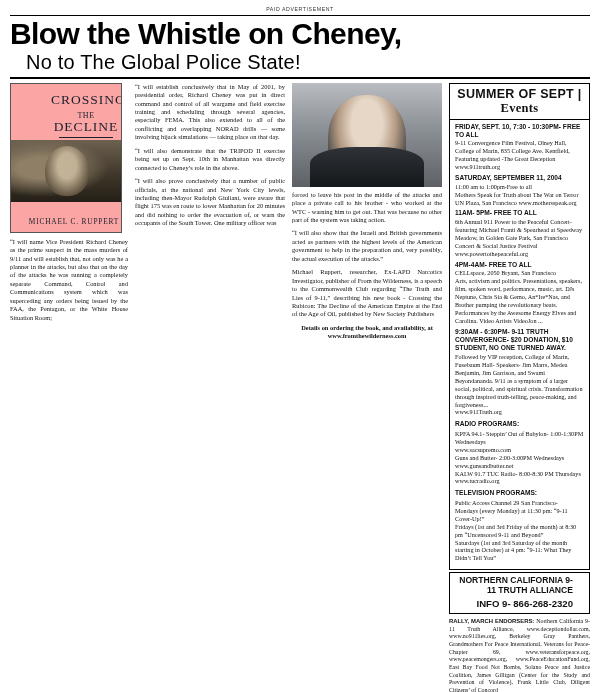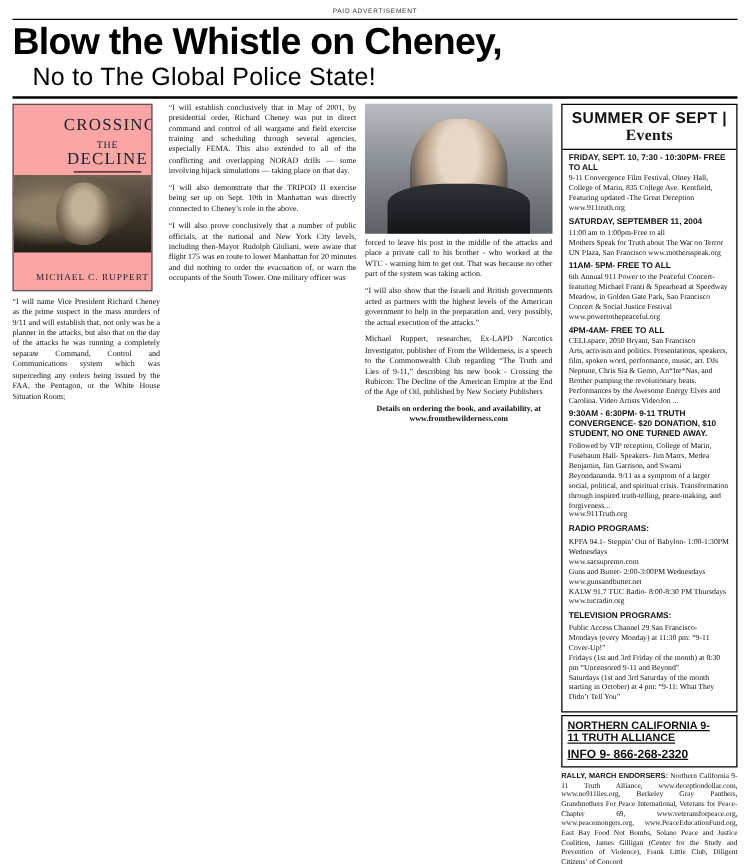--- a/index.html
+++ b/index.html
@@ -151,21 +151,21 @@
     font-weight:bold;font-size:6.6px;margin-top:3px;
   }
   .sot-body .ev-title.first{margin-top:0;}
   .sot-body .ev-text{margin:0 0 3px 0;text-align:left;}
   .sot-sub{
     font-family:"Liberation Sans", sans-serif;
     font-weight:bold;font-size:6.6px;margin:4px 0 1px 0;
   }
 
   .alliance{
-    border:1.5px solid #000;text-align:left;padding:3px 16px 4px 4px;margin-top:2px;text-decoration:underline;
+    border:1.5px solid #000;text-align:right;padding:3px 16px 4px 4px;margin-top:2px;
   }
   .alliance .a1{font-family:"Liberation Sans", sans-serif;font-weight:bold;font-size:8.6px;line-height:1.15;}
   .alliance .a2{font-family:"Liberation Sans", sans-serif;font-weight:bold;font-size:9.6px;margin-top:2px;}
   .endorsers{
     font-size:5.9px;line-height:1.3;text-align:justify;margin-top:4px;
   }
   .endorsers b{font-family:"Liberation Sans", sans-serif;font-size:5.9px;}
 </style>
 </head>
 <body>

